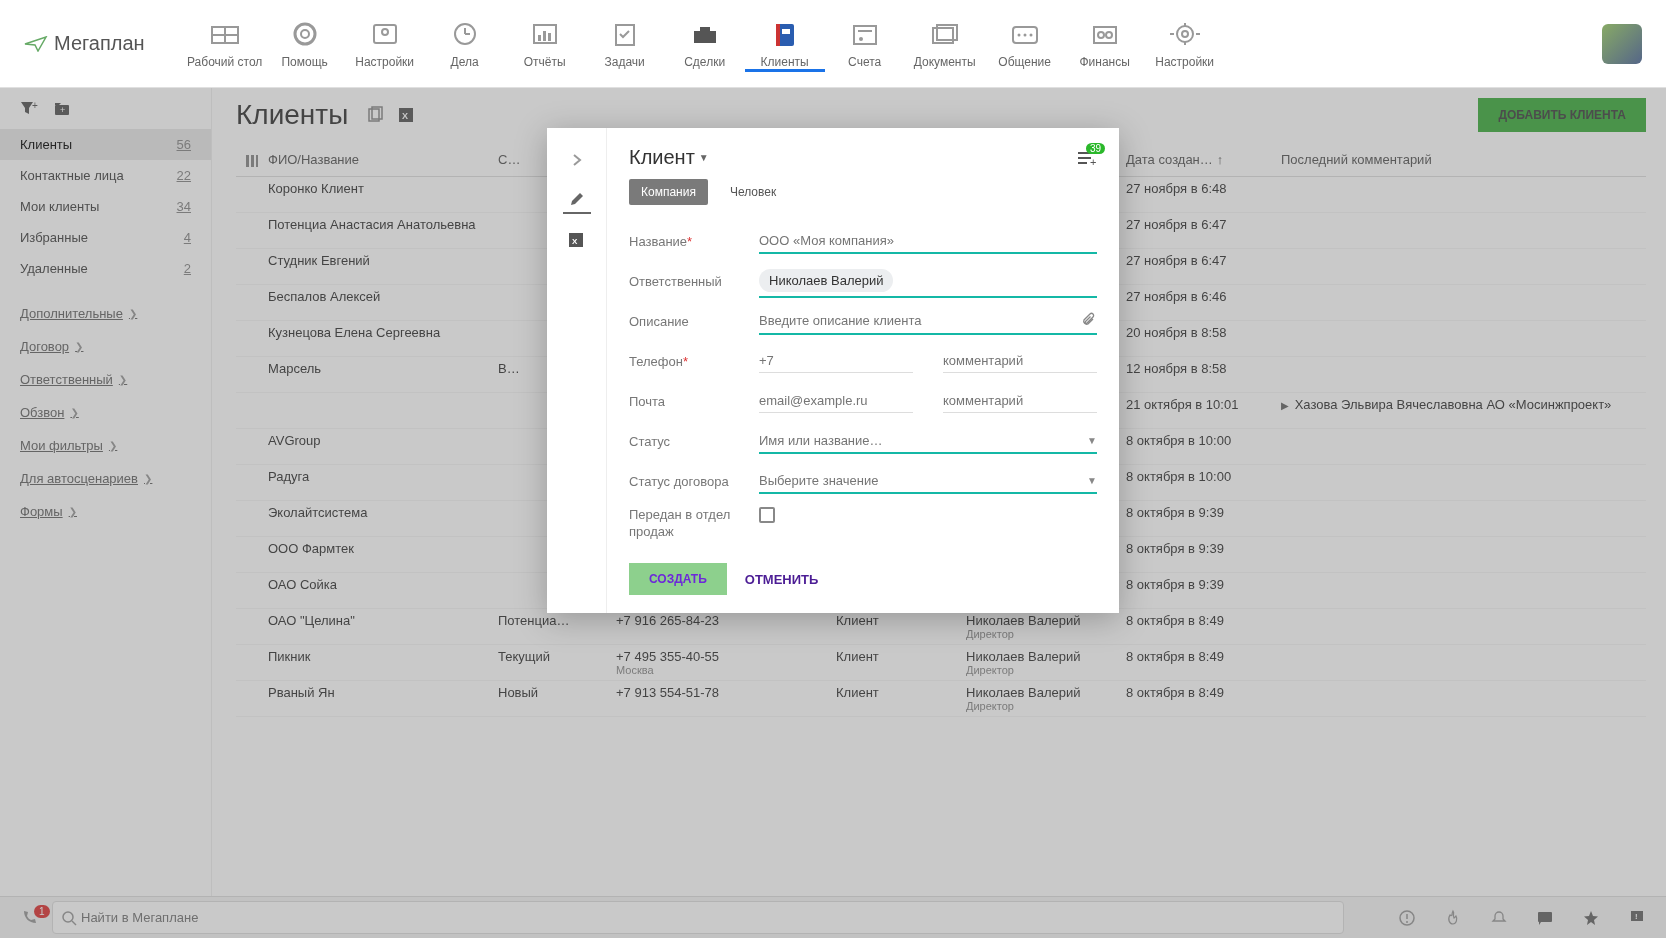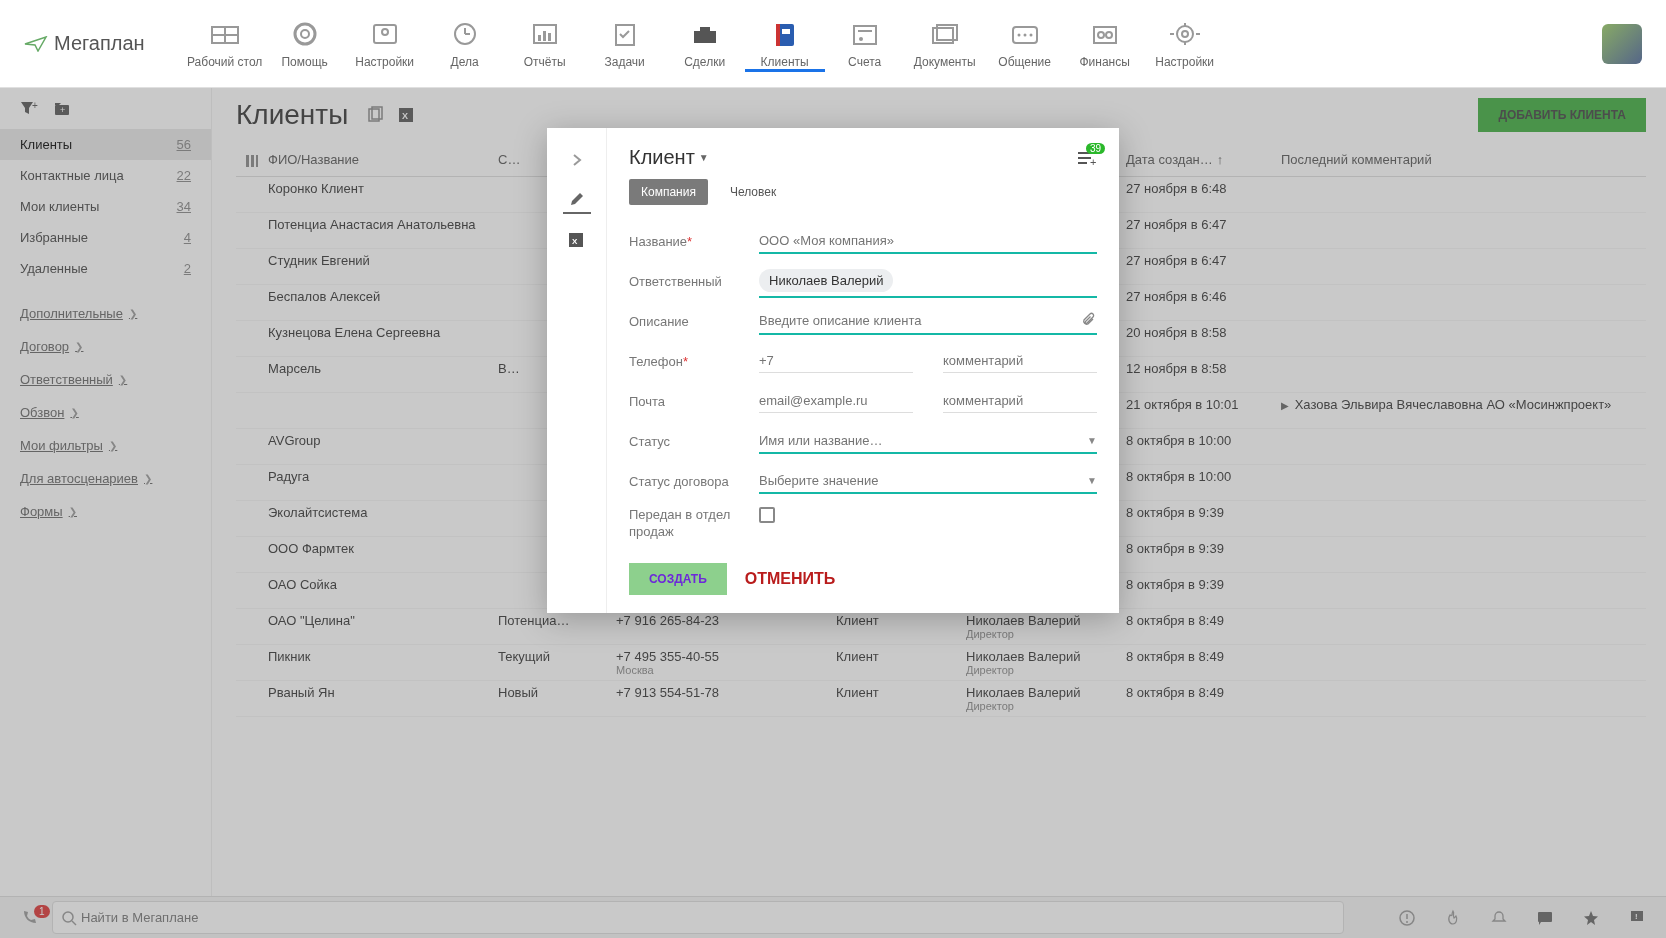--- a/index.html
+++ b/index.html
@@ -63,21 +63,21 @@
 .flabel { width: 130px; color: #777; font-size: 13px; }
 .req { color: #d33; }
 .finput-wrap { flex: 1; border-bottom: 2px solid #14b8a6; display: flex; align-items: center; gap: 8px; padding: 4px 0; }
 .finput-wrap input { border: none; outline: none; font-size: 13px; width: 100%; background: transparent; }
 .chip { background: #eceef0; padding: 4px 10px; border-radius: 12px; font-size: 13px; color: #333; }
 .attach-icon { color: #888; margin-left: auto; }
 .caret-down { color: #888; margin-left: auto; font-size: 10px; }
 .checkbox { width: 16px; height: 16px; border: 2px solid #888; border-radius: 2px; }
 .modal-actions { display: flex; gap: 18px; margin-top: 22px; align-items: center; }
 .btn-create { background: #8dd08d; color: #6d28d9; padding: 9px 20px; border: none; font-weight: bold; font-size: 12px; cursor: pointer; }
-.btn-cancel { color: #b91c1c; font-weight: bold; font-size: 16px; cursor: pointer; }
+.btn-cancel { color: #4c1d95; font-weight: bold; font-size: 13px; cursor: pointer; }
 .comment-caret { color: #666; margin-right: 6px; font-size: 10px; }
 .finput-wrap.nobord { border-bottom: none; }
 .split-half { flex: 1; border-bottom: 1px solid #ddd; padding: 4px 0; }
 .split-gap { width: 14px; }
 svg { display: inline-block; vertical-align: middle; }
 </style>
 </head>
 <body>
 
 <div class="topnav">

